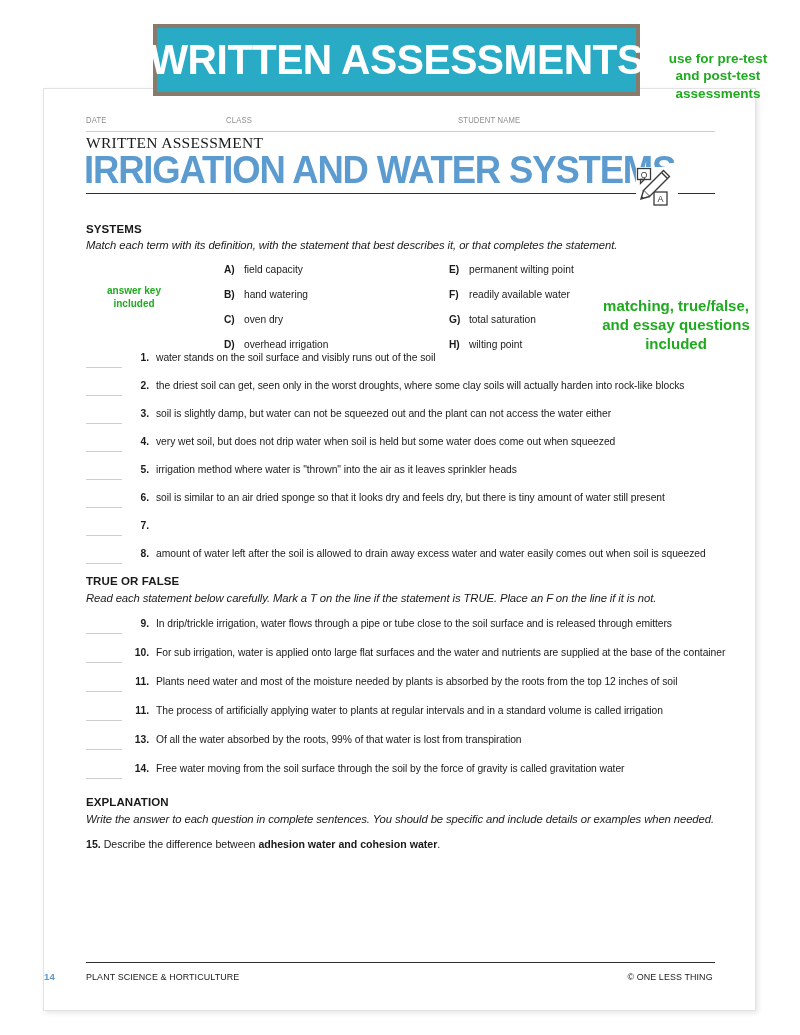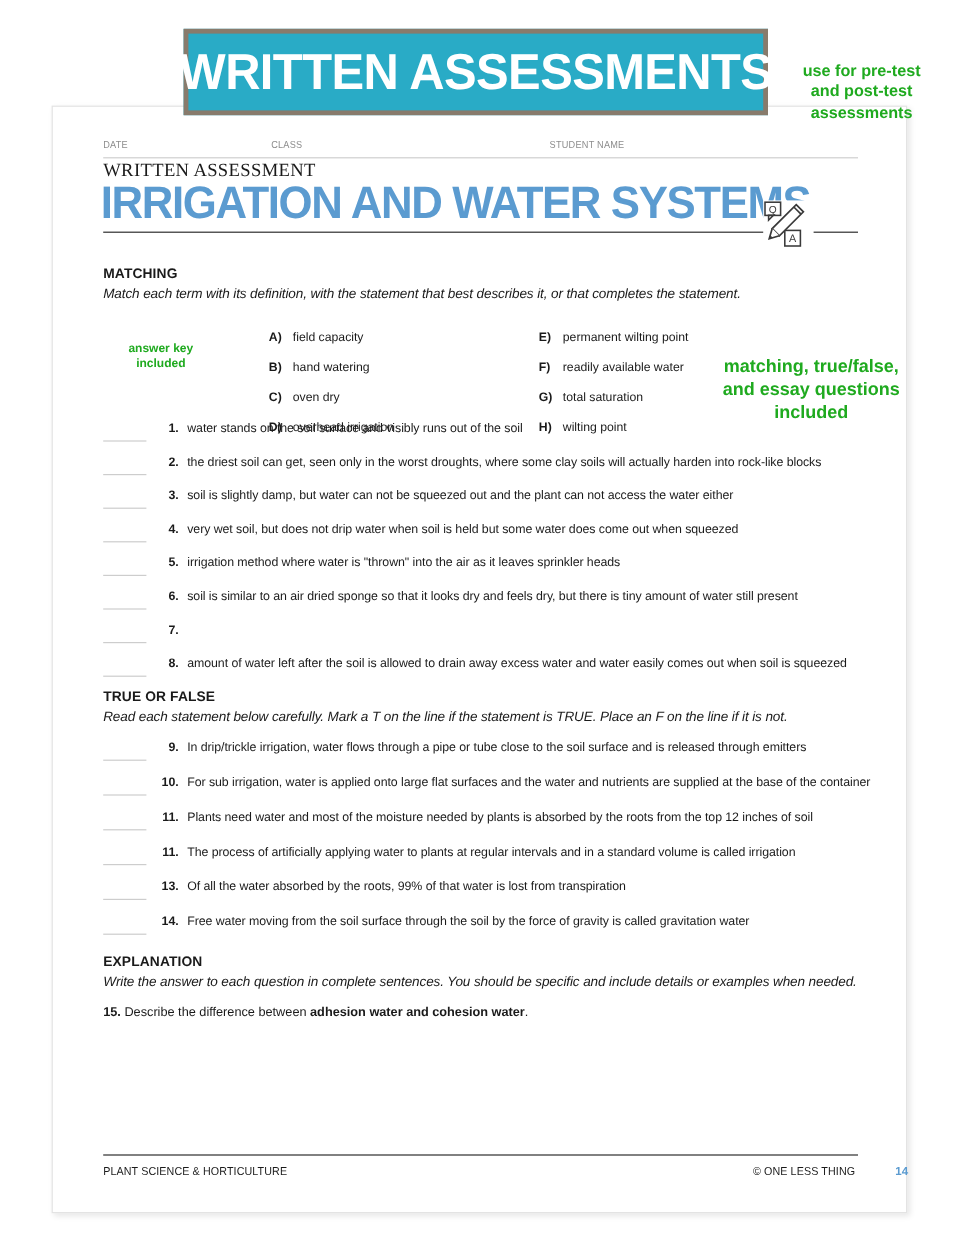--- a/index.html
+++ b/index.html
@@ -150,21 +150,20 @@
     letter-spacing: -0.1px;
     white-space: nowrap;
   }
 
   
   .term {
     position: absolute;
     font-size: 10.2px;
     color: #1a1a1a;
     white-space: nowrap;
-    margin-top: 12px;
   }
   .term .tl {
     font-weight: bold;
     display: inline-block;
     width: 20px;
   }
 
   
   .green-note {
     position: absolute;
@@ -244,21 +243,21 @@
   .footer-txt {
     position: absolute;
     top: 882px;
     font-size: 9.6px;
     color: #1a1a1a;
     letter-spacing: 0.1px;
     transform: scaleX(0.93);
   }
   #footer-left { left: 42px; transform-origin: left top; }
   #footer-page {
-    left: 0; width: 713px; text-align: right;
+    left: 0; width: 713px; text-align: left;
     color: #5b9bd0; font-weight: bold; transform: none;
   }
   #footer-right { right: 42px; transform-origin: right top; }
 </style>
 </head>
 <body>
 
 <div id="page-sheet">
 
   <div id="meta-row">
@@ -283,21 +282,21 @@
 
       <g stroke="#3a3a3a" stroke-width="1.4" fill="#ffffff">
         <path d="M27.5 3.5 L33.5 9.5 L13.5 29.5 L7.5 23.5 Z"></path>
         <path d="M7.5 23.5 L5 32 L13.5 29.5"></path>
         <path d="M25.5 5.5 L31.5 11.5"></path>
       </g>
       <path d="M5 32 L7.8 30.9 L6.1 29.2 Z" fill="#3a3a3a"></path>
     </svg>
   </div>
 
-  <div class="section-head" style="top:134px">MATCHING</div>
+  <div class="section-head" style="top:134px">SYSTEMS</div>
   <div class="section-sub" style="top:150px">Match each term with its definition, with the statement that best describes it, or that completes the statement.</div>
 
   <div class="term" style="left:180px; top:175px">
     <span class="tl">A)</span><span>field capacity</span>
   </div>
   <div class="term" style="left:180px; top:200px">
     <span class="tl">B)</span><span>hand watering</span>
   </div>
   <div class="term" style="left:180px; top:225px">
     <span class="tl">C)</span><span>oven dry</span>

